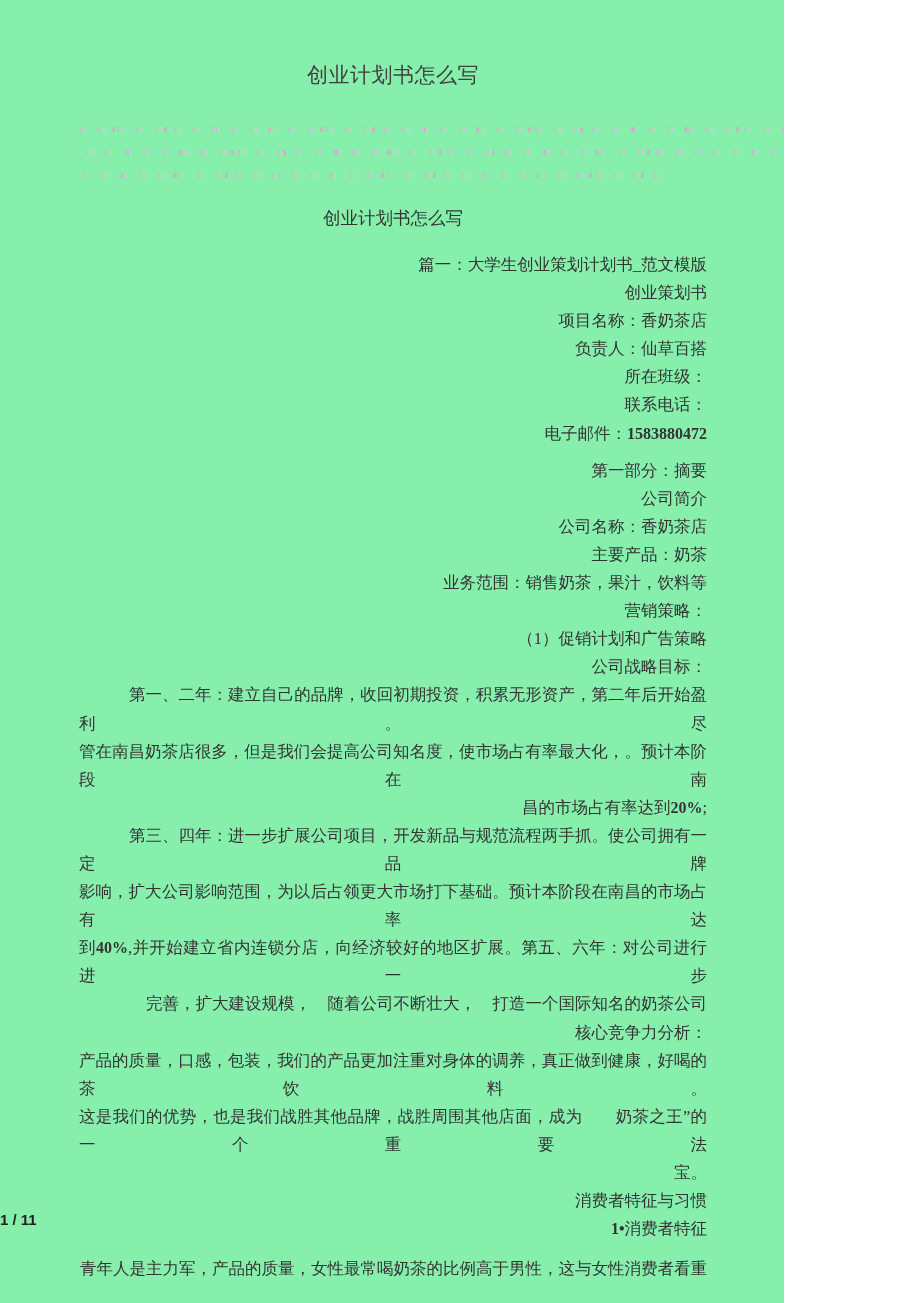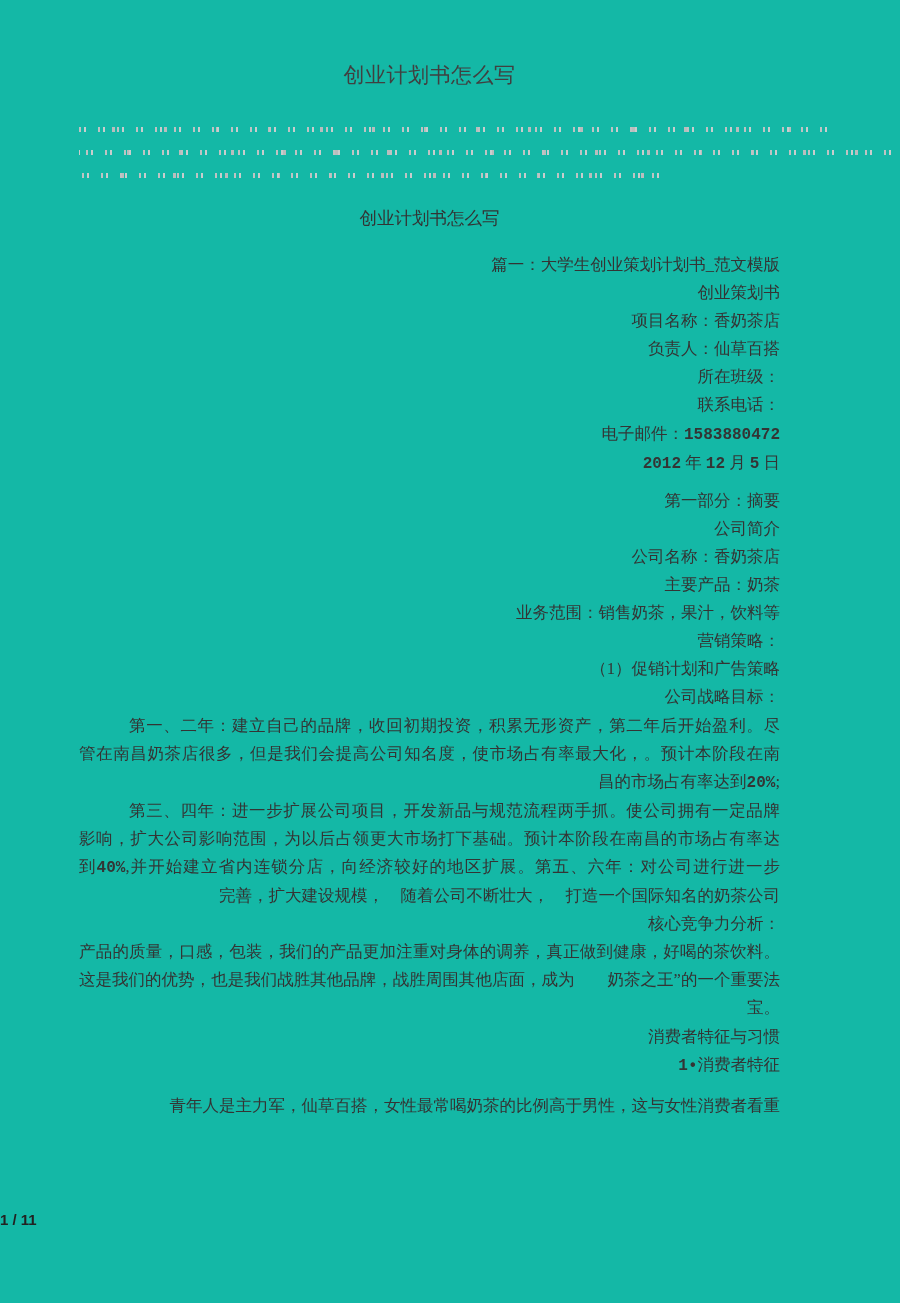--- a/index.html
+++ b/index.html
@@ -1,21 +1,21 @@
 <!DOCTYPE html>
 <html><head>
 <meta charset="utf-8">
 <style>
   html,body{margin:0;padding:0;background:#ffffff;}
   .page{
     position:relative;
-    width:900px;height:1303px;
-    background:#14b8a6;
+    width:784px;height:1303px;
+    background:#86efac;
     box-sizing:border-box;
-    padding:0 120px 0 79px;
+    padding:0 77px 0 79px;
     font-family:"Liberation Serif","DejaVu Serif",serif;
     overflow:hidden;
   }
   .doc-title{
     margin:62px 0 0;
     font-size:21px;font-weight:normal;
     line-height:27px;text-align:center;
     color:#404040;letter-spacing:0.5px;
   }
   .tiny-rows{margin-top:38px;}
@@ -40,21 +40,21 @@
   .ln{min-height:28.1px;text-align:right;}
   .indA{padding-left:39px;}
   .indB{padding-left:47px;}
   .indC{padding-left:66px;}
   .just{text-align:justify;text-align-last:justify;}
   .ti50{text-indent:50px;}
   .ti39{text-indent:39px;}
   .gap13{margin-top:9px;}
   .gap12{margin-top:12px;}
   .num{
-    font-family:Liberation Mono, monospace;
+    font-family:Liberation Serif, serif;
     font-weight:bold;font-size:16px;
   }
   .footer{
     position:absolute;left:0;right:0;top:1211px;
     font-family:"Liberation Sans","DejaVu Sans",sans-serif;
     font-weight:bold;font-size:15px;color:#222222;
   }
 </style>
 </head>
 <body>
@@ -73,21 +73,20 @@
 
   <div class="body">
 
     <div class="ln indA">篇一：大学生创业策划计划书_范文模版</div>
     <div class="ln indA">创业策划书</div>
     <div class="ln indA">项目名称：香奶茶店</div>
     <div class="ln indB">负责人：仙草百搭</div>
     <div class="ln indB">所在班级：</div>
     <div class="ln indB">联系电话：</div>
     <div class="ln indB"><span>电子邮件：</span><span class="num">1583880472</span></div>
-    <div class="ln indA"><span class="num">2012</span><span> 年 </span><span class="num">12</span><span> 月 </span><span class="num">5</span><span> 日</span></div>
 
     <div class="ln indA gap13">第一部分：摘要</div>
     <div class="ln indA">公司简介</div>
     <div class="ln indA">公司名称：香奶茶店</div>
     <div class="ln indB">主要产品：奶茶</div>
     <div class="ln indB">业务范围：销售奶茶，果汁，饮料等</div>
     <div class="ln indB">营销策略：</div>
     <div class="ln indC">（1）促销计划和广告策略</div>
     <div class="ln indB">公司战略目标：</div>
 
@@ -102,19 +101,19 @@
 
     <div class="ln indB">核心竞争力分析：</div>
 
     <div class="ln just">产品的质量，口感，包装，我们的产品更加注重对身体的调养，真正做到健康，好喝的茶饮料。</div>
     <div class="ln just">这是我们的优势，也是我们战胜其他品牌，战胜周围其他店面，成为　　奶茶之王”的一个重要法</div>
     <div class="ln">宝。</div>
 
     <div class="ln indB">消费者特征与习惯</div>
     <div class="ln indA"><span class="num">1•</span><span>消费者特征</span></div>
 
-    <div class="ln gap12">青年人是主力军，仙草百搭，女性最常喝奶茶的比例高于男性，这与女性消费者看重</div>
+    <div class="ln gap12">青年人是主力军，产品的质量，女性最常喝奶茶的比例高于男性，这与女性消费者看重</div>
 
   </div>
 
   <div class="footer">1 / 11</div>
 
 </div>
 
 </body></html>

